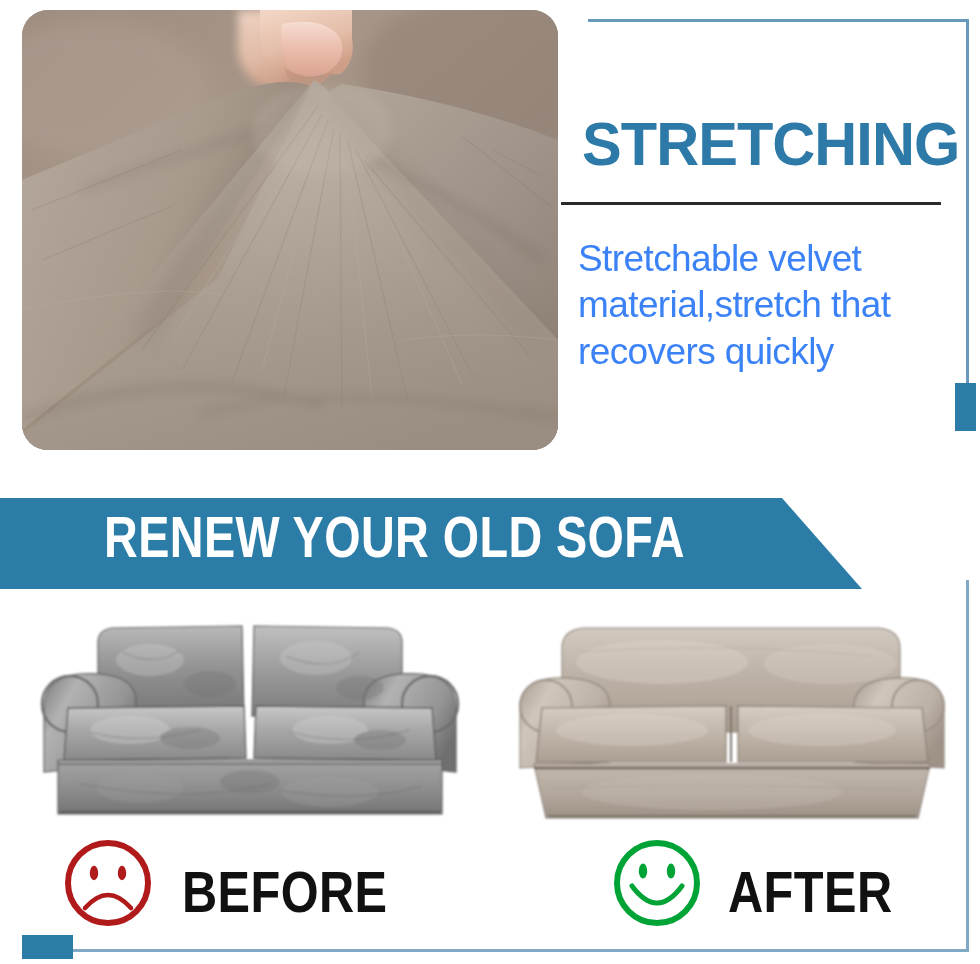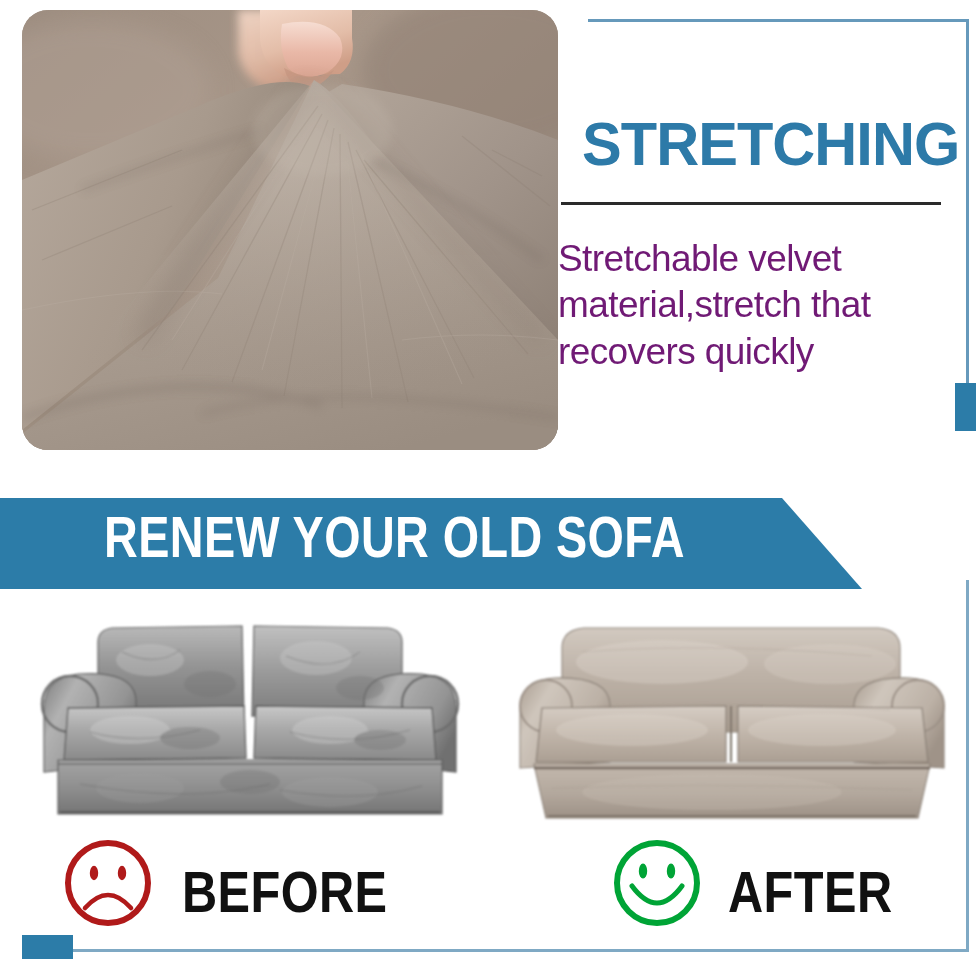--- a/index.html
+++ b/index.html
@@ -98,26 +98,26 @@
   .headline-rule {
     position: absolute;
     left: 561px;
     top: 202px;
     width: 380px;
     height: 3px;
     background: #2a2a2a;
   }
   .body-copy {
     position: absolute;
-    left: 558px;
+    left: 578px;
     top: 236px;
     width: 360px;
     font-size: 37px;
     line-height: 1.25;
-    color: #701a75;
+    color: #3b82f6;
     letter-spacing: -0.6px;
   }
 
   
   .banner {
     position: absolute;
     left: 0;
     top: 498px;
     width: 862px;
     height: 91px;

